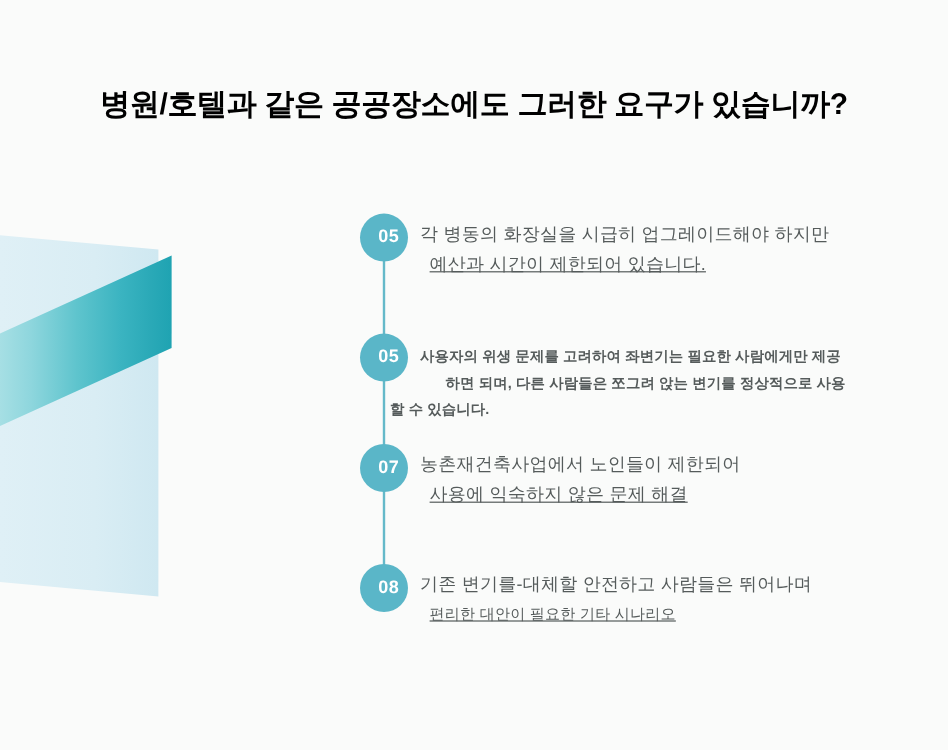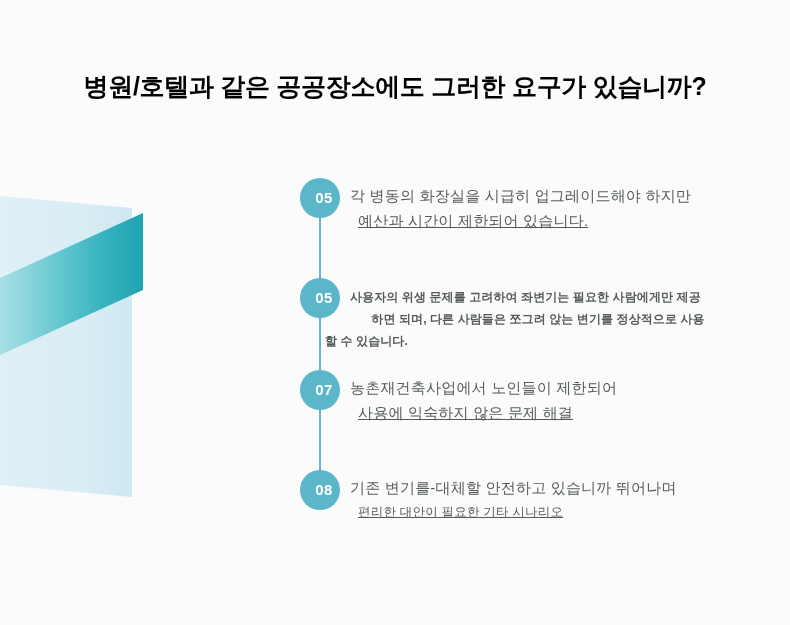--- a/index.html
+++ b/index.html
@@ -169,18 +169,18 @@
     <div class="tl-text sz-lg">
       <div class="ln ind-0">농촌재건축사업에서 노인들이 제한되어</div>
       <div class="ln ind-1">사용에 익숙하지 않은 문제 해결</div>
     </div>
   </div>
 
   <div class="tl-item" style="top:470px;">
     <div class="tl-circle"></div>
     <div class="tl-num">08</div>
     <div class="tl-text sz-lg">
-      <div class="ln ind-0">기존 변기를-대체할 안전하고 있습니까 뛰어나며</div>
+      <div class="ln ind-0">기존 변기를-대체할 안전하고 사람들은 뛰어나며</div>
       <div class="ln ind-1 sub" style="font-size:12.5px;line-height:24px;">편리한 대안이 필요한 기타 시나리오</div>
     </div>
   </div>
 
 </div>
 
 </body></html>

